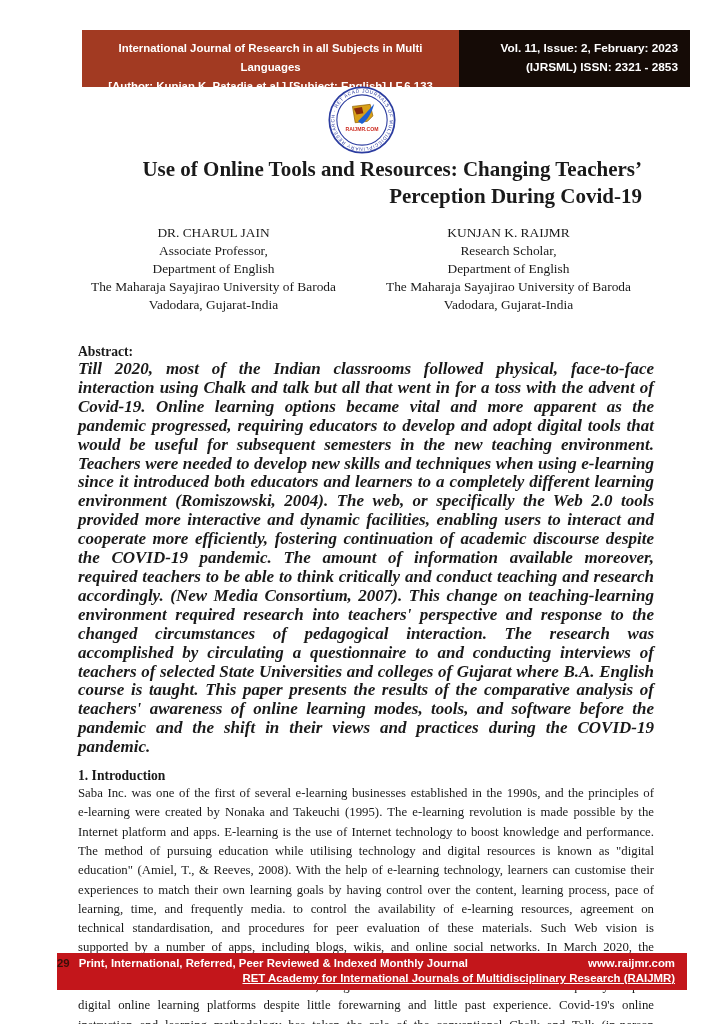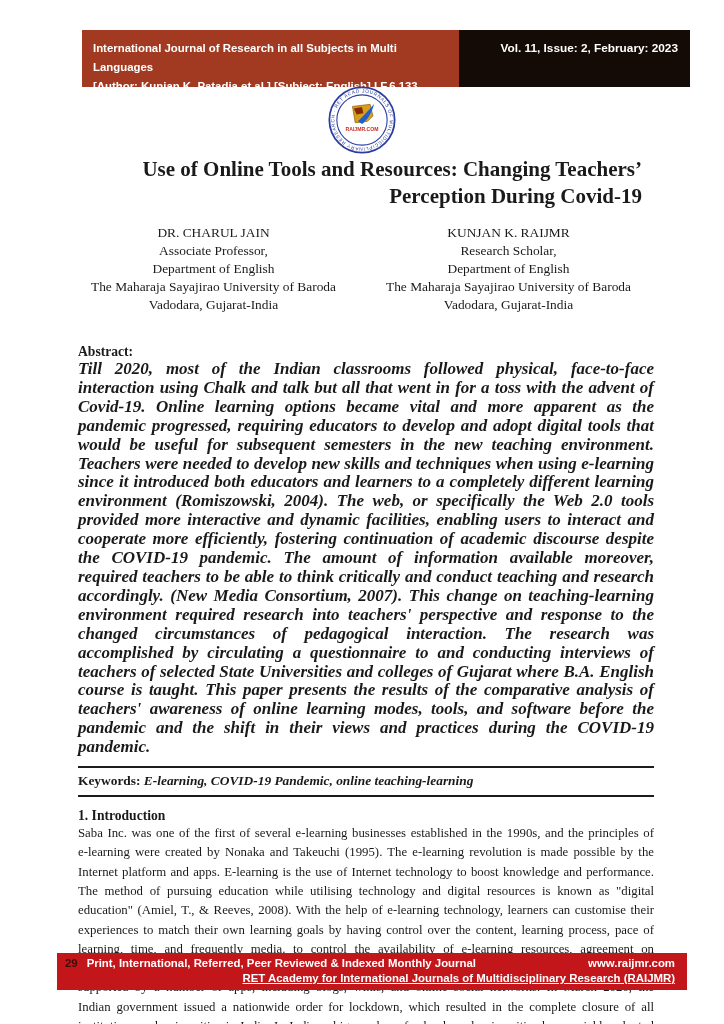--- a/index.html
+++ b/index.html
@@ -1,21 +1,21 @@
 <!DOCTYPE html>
 <html><head>
 <meta charset="utf-8">
 <style>
   * { margin:0; padding:0; box-sizing:border-box; }
   html,body { width:724px; height:1024px; background:#ffffff; overflow:hidden; }
   body { position:relative; font-family:"Liberation Serif", serif; color:#1a1a1a; }
 
   
   .header { position:absolute; top:30px; left:82px; width:608px; height:57px; display:flex; font-family:"Liberation Sans", sans-serif; }
-  .header-left { width:403px; height:100%; background:#a23a22; color:#ffffff; font-weight:bold; font-size:11.4px; line-height:19px; padding:9px 11px 0 11px; }
+  .header-left { width:403px; height:100%; background:#a23a22; color:#ffffff; font-weight:bold; font-size:11.4px; line-height:19px; padding:9px 11px 0 11px;text-align:center; }
   .header-right { width:247px; height:100%; background:#150b06; color:#ffffff; font-weight:bold; font-size:11.8px; line-height:19px; padding:9px 12px 0 0; text-align:right; }
 
   
   .logo-wrap { position:absolute; top:86px; left:50%; transform:translateX(-50%); width:68px; height:68px; }
 
   
   .paper-title { position:absolute; top:156px; left:82px; width:560px; text-align:right; font-size:21px; font-weight:bold; line-height:27px; }
 
   
   .authors { position:absolute; top:224px; left:66px; width:590px; display:flex; }
@@ -25,36 +25,37 @@
   .main { position:absolute; top:344px; left:78px; width:576px; }
   .section-heading { font-size:13.6px; font-weight:bold; }
   .abstract-text { font-size:17px; font-weight:bold; font-style:italic; line-height:18.9px; text-align:justify; }
   .keywords-row { margin-top:9px; border-top:2px solid #1c1c1c; border-bottom:2px solid #1c1c1c; padding:5px 0 6px 0; font-size:13.4px; }
   .keywords-row .kw-label { font-weight:bold; }
   .keywords-row .kw-text { font-style:italic; font-weight:bold; }
   .intro-heading { margin-top:11px; font-size:13.6px; font-weight:bold; }
   .intro-text { font-size:12.8px; line-height:19.3px; text-align:justify; word-spacing:1px; }
 
   
-  .footer { position:absolute; top:953px; left:57px; width:630px; height:37px; background:#c3161b; color:#ffffff; font-family:"Liberation Sans", sans-serif; font-weight:bold; font-size:11.4px; line-height:15px; padding:3px 12px 0 8px; }
+  .footer { position:absolute; top:953px; left:57px; width:630px; height:37px; background:#c3161b; color:#ffffff; font-family:"Liberation Sans", sans-serif; font-weight:bold; font-size:11.4px; line-height:15px; padding:3px 12px 0 0; }
   .footer-line1 { display:flex; align-items:baseline; }
   .footer-pagenum { color:#3b0f08; margin-right:9px; }
   .footer-spacer { flex:1; }
   .footer-line2 { text-align:right;text-decoration:underline; }
 </style>
 </head>
 <body>
 
 <div class="header">
   <div class="header-left">
     <div>International Journal of Research in all Subjects in Multi Languages</div>
     <div>[Author: Kunjan K. Patadia et al.] [Subject: English] I.F.6.133</div>
   </div>
   <div class="header-right">
     <div>Vol. 11, Issue: 2, February: 2023</div>
+    <div>(IJRSML) ISSN: 2321 - 2853</div>
   </div>
 </div>
 
 <div class="logo-wrap">
   <svg viewBox="0 0 100 100" width="68" height="68">
     <circle cx="50" cy="50" r="48" fill="#ffffff" stroke="#2c3da0" stroke-width="2.6"></circle>
     <circle cx="50" cy="50" r="37" fill="#ffffff" stroke="#2c3da0" stroke-width="1.6"></circle>
     <defs>
       <path id="ringpath" d="M 50 9.5 a 40.5 40.5 0 1 1 -0.01 0" fill="none"></path>
     </defs>
@@ -84,24 +85,20 @@
     <div>Department of English</div>
     <div>The Maharaja Sayajirao University of Baroda</div>
     <div>Vadodara, Gujarat-India</div>
   </div>
 </div>
 
 <div class="main">
   <div class="section-heading">Abstract:</div>
   <div class="abstract-text">Till 2020, most of the Indian classrooms followed physical, face-to-face interaction using Chalk and talk but all that went in for a toss with the advent of Covid-19. Online learning options became vital and more apparent as the pandemic progressed, requiring educators to develop and adopt digital tools that would be useful for subsequent semesters in the new teaching environment. Teachers were needed to develop new skills and techniques when using e-learning since it introduced both educators and learners to a completely different learning environment (Romiszowski, 2004). The web, or specifically the Web 2.0 tools provided more interactive and dynamic facilities, enabling users to interact and cooperate more efficiently, fostering continuation of academic discourse despite the COVID-19 pandemic. The amount of information available moreover, required teachers to be able to think critically and conduct teaching and research accordingly. (New Media Consortium, 2007). This change on teaching-learning environment required research into teachers' perspective and response to the changed circumstances of pedagogical interaction. The research was accomplished by circulating a questionnaire to and conducting interviews of teachers of selected State Universities and colleges of Gujarat where B.A. English course is taught. This paper presents the results of the comparative analysis of teachers' awareness of online learning modes, tools, and software before the pandemic and the shift in their views and practices during the COVID-19 pandemic.</div>
 
-  <div class="keywords-row">
-    <span class="kw-label">Keywords:</span>
-    <span class="kw-text">E-learning, COVID-19 Pandemic, online teaching-learning</span>
-  </div>
 
   <div class="intro-heading">1. Introduction</div>
   <div class="intro-text">Saba Inc. was one of the first of several e-learning businesses established in the 1990s, and the principles of e-learning were created by Nonaka and Takeuchi (1995). The e-learning revolution is made possible by the Internet platform and apps. E-learning is the use of Internet technology to boost knowledge and performance. The method of pursuing education while utilising technology and digital resources is known as "digital education" (Amiel, T., &amp; Reeves, 2008). With the help of e-learning technology, learners can customise their experiences to match their own learning goals by having control over the content, learning process, pace of learning, time, and frequently media. to control the availability of e-learning resources, agreement on technical standardisation, and procedures for peer evaluation of these materials. Such Web vision is supported by a number of apps, including blogs, wikis, and online social networks. In March 2020, the Indian government issued a nationwide order for lockdown, which resulted in the complete closure of all institutions and universities in India. In India, a big number of schools and universities have quickly adopted digital online learning platforms despite little forewarning and little past experience. Covid-19's online instruction and learning methodology has taken the role of the conventional Chalk and Talk (in-person learning) model (Bao, 2020; Dilucca et al. 2020; wang et al., 2020. This study compares teachers' knowledge of online learning tools,</div>
 </div>
 
 <div class="footer">
   <div class="footer-line1">
     <span class="footer-pagenum">29</span>
     <span>Print, International, Referred, Peer Reviewed &amp; Indexed Monthly Journal</span>
     <span class="footer-spacer"></span>

